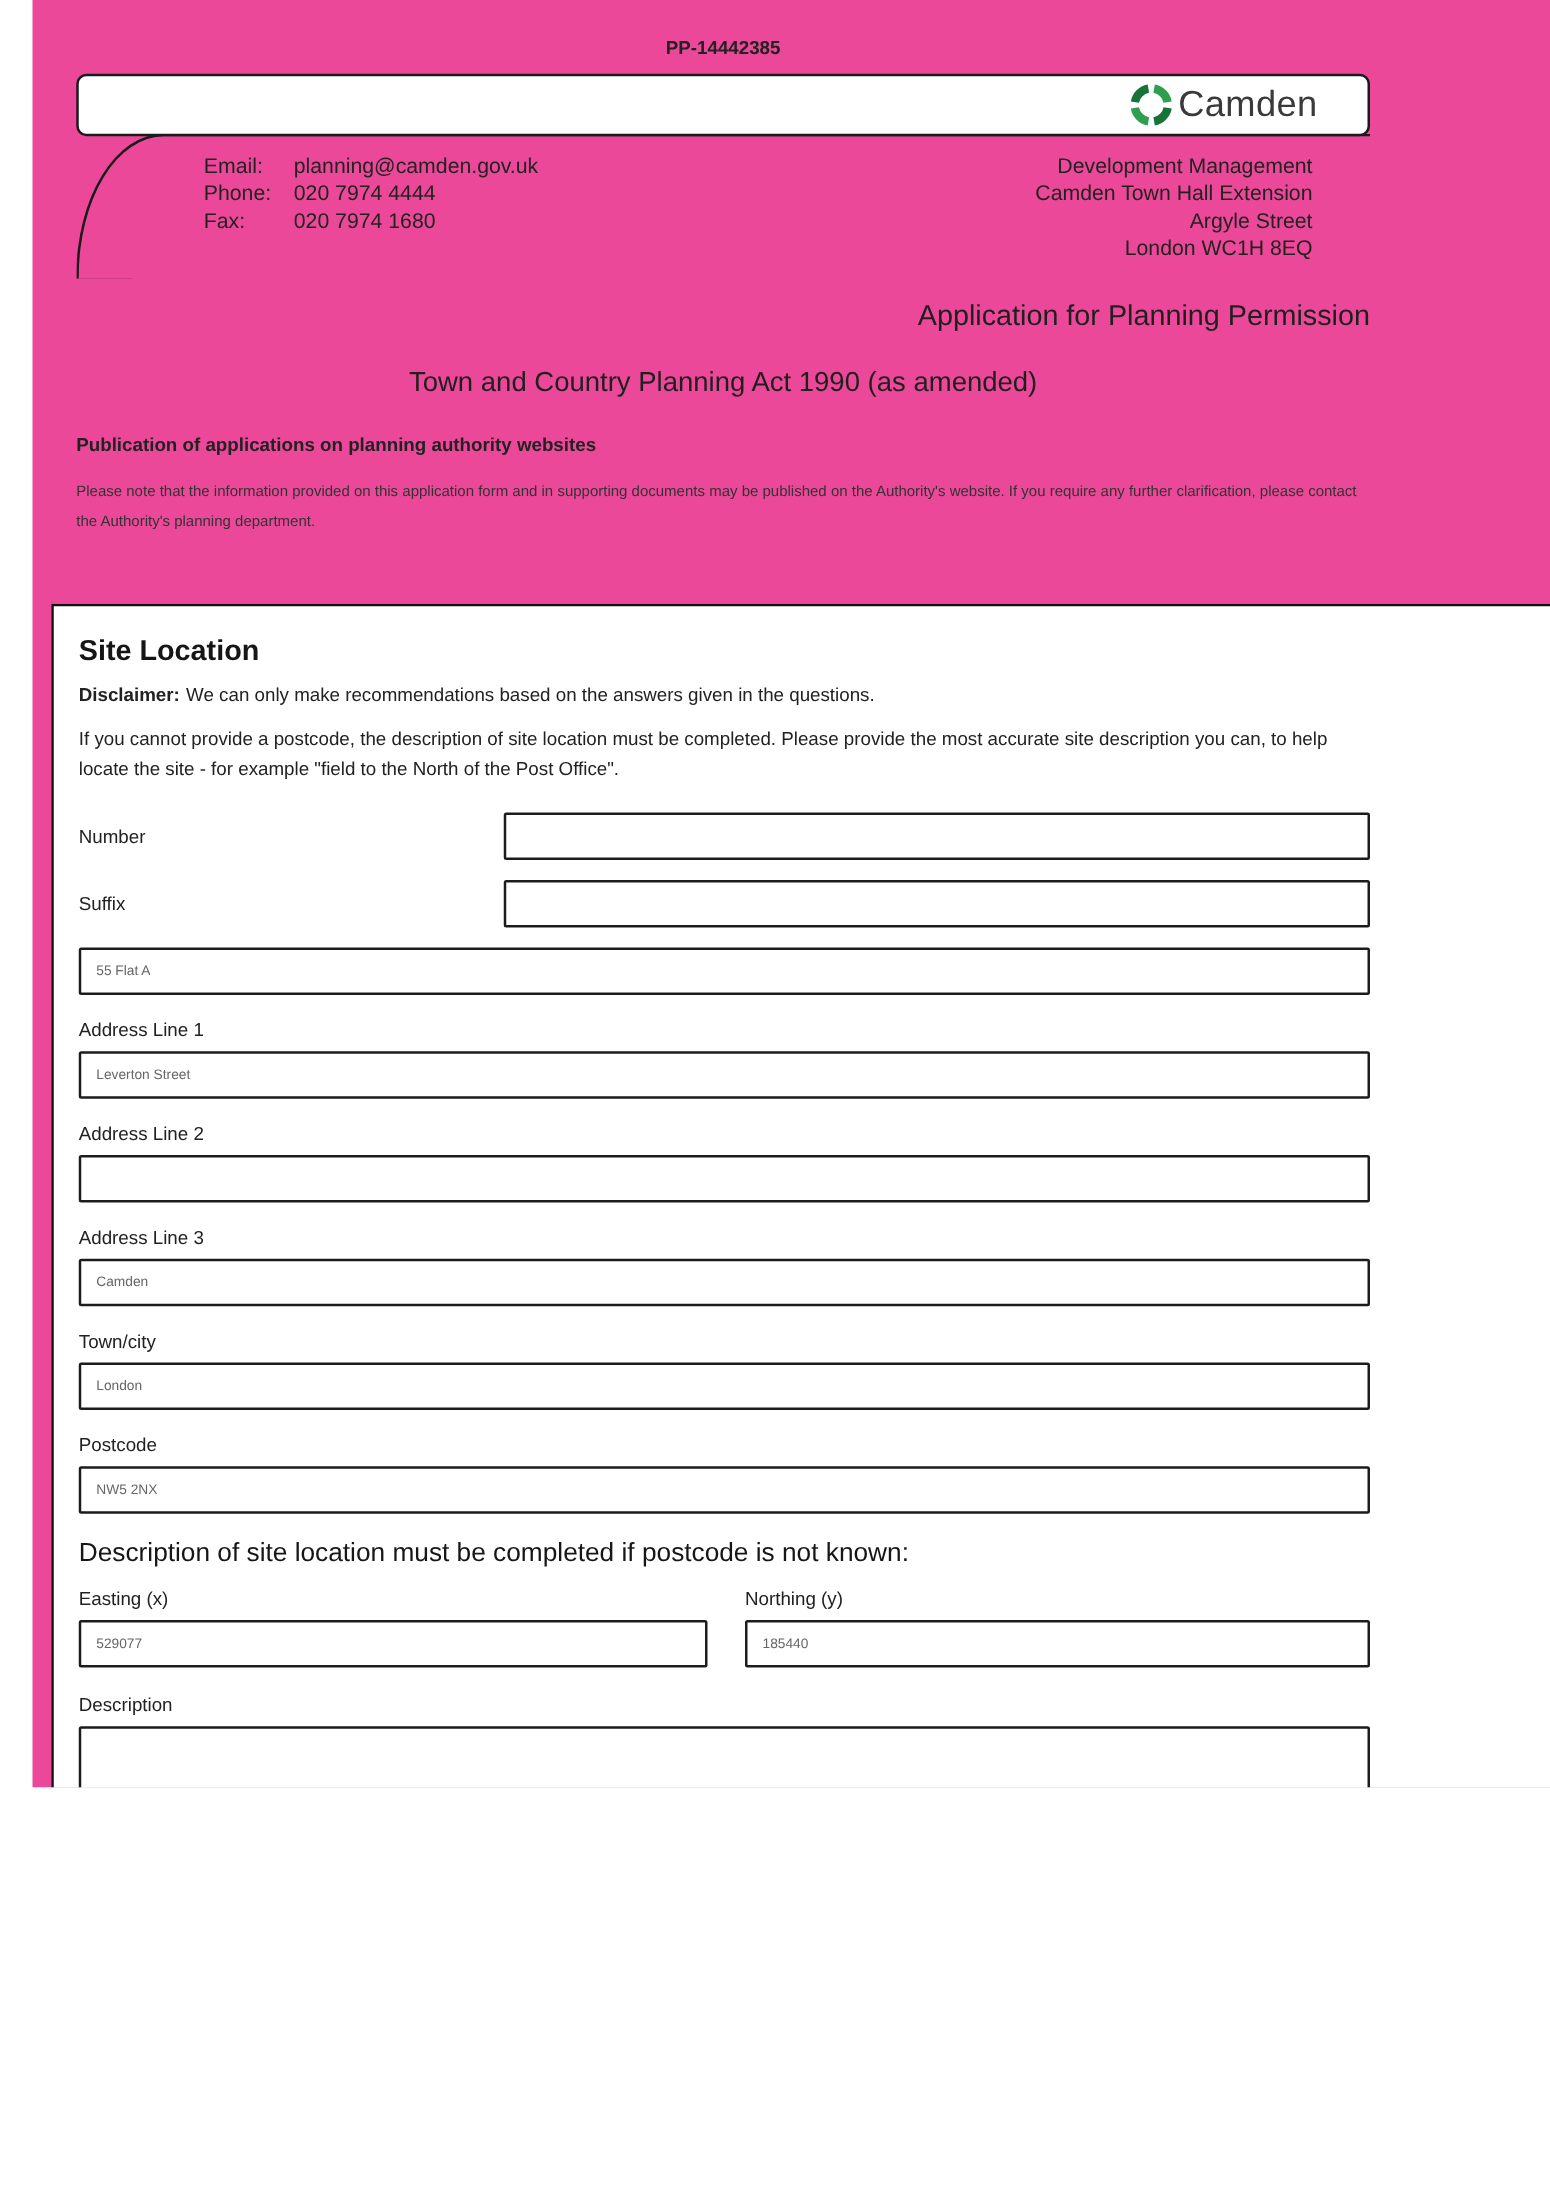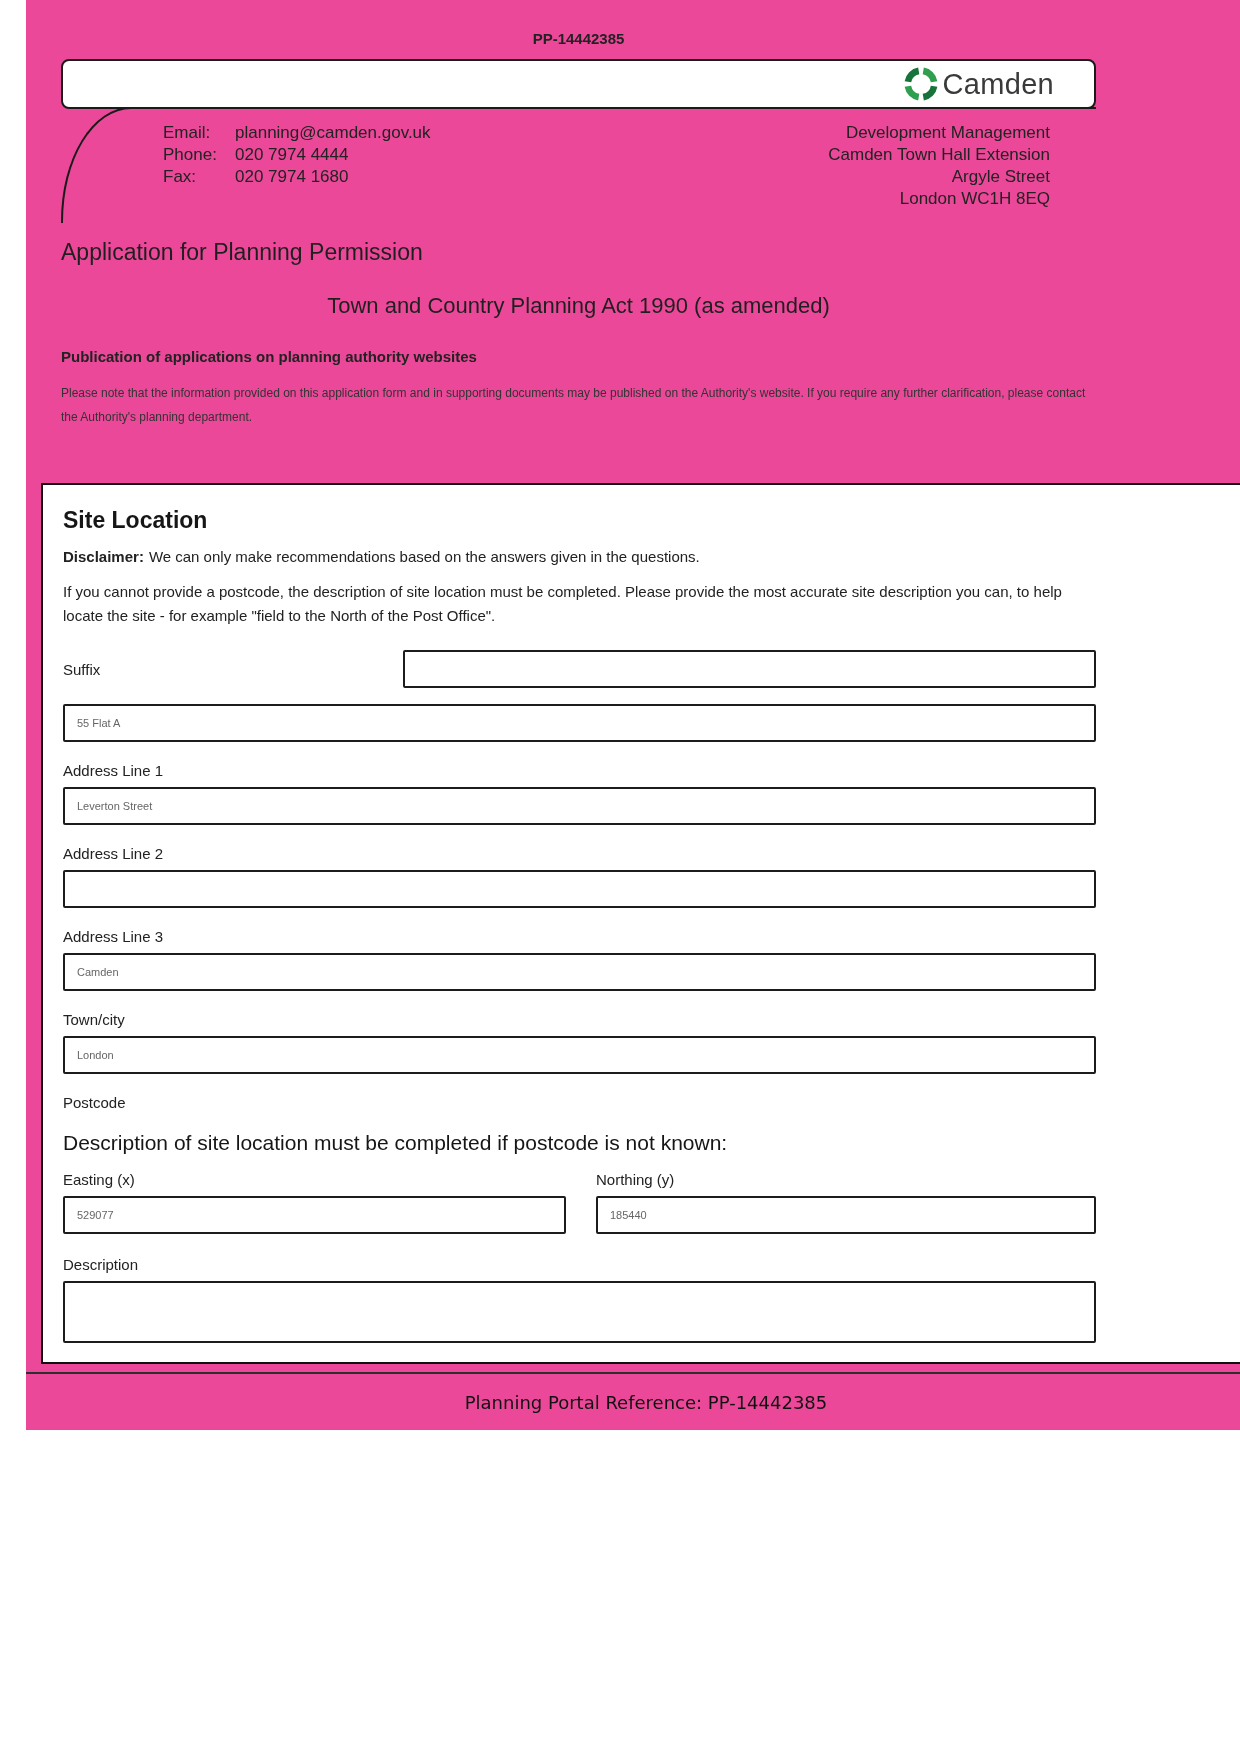--- a/index.html
+++ b/index.html
@@ -31,21 +31,21 @@
     margin-left:35px; margin-top:-2px; width:1035px; height:116px;
     border-left:2px solid #1a1a1a; border-top:2px solid #1a1a1a;
     border-top-left-radius:70px 114px;
     display:flex; justify-content:space-between;
     padding:13px 46px 0 100px;
   }
   .contact-row { font-size:17px; line-height:22px; color:#222; }
   .c-label { display:inline-block; width:72px; }
   .contact-right { text-align:right; font-size:17px; line-height:22px; color:#222; }
 
-  .title-main { margin:16px 0 0 35px; width:1035px; text-align:left; font-size:23px; color:#1f1f1f; }
+  .title-main { margin:16px 0 0 35px; width:1035px; text-align:right; font-size:23px; color:#1f1f1f; }
   .title-sub  { margin:27px 0 0 35px; width:1035px; text-align:center; font-size:22px; color:#1f1f1f; }
 
   .pub-heading { margin:29px 0 0 35px; font-size:15px; font-weight:bold; color:#222; }
   .pub-body    { margin:16px 0 0 35px; width:1035px; font-size:12px; line-height:24px; color:#333; }
 
   .main-box {
     margin:54px 0 0 15px; width:1210px;
     border:2px solid #111; padding:22px 20px 19px 20px; background:#fff;
   }
   .section-title { font-size:23px; font-weight:bold; margin-bottom:14px; color:#161616; }
@@ -132,20 +132,24 @@
 
   <div class="main-box">
     <div class="section-title">Site Location</div>
 
     <div class="disclaimer">
       <span class="dlabel">Disclaimer:</span><span>We can only make recommendations based on the answers given in the questions.</span>
     </div>
 
     <div class="instructions">If you cannot provide a postcode, the description of site location must be completed. Please provide the most accurate site description you can, to help locate the site - for example "field to the North of the Post Office".</div>
 
+    <div class="inline-row">
+      <label class="inline-label">Number</label>
+      <input class="field inline-input" type="text" value="" style="">
+    </div>
 
     <div class="inline-row">
       <label class="inline-label">Suffix</label>
       <input class="field inline-input" type="text" value="" style="">
     </div>
 
     <div class="stacked mt">
       <input class="field full-input" type="text" value="55 Flat A" style="">
     </div>
 
@@ -164,20 +168,21 @@
       <input class="field full-input" type="text" value="Camden" style="">
     </div>
 
     <div class="stacked">
       <label class="f-label">Town/city</label>
       <input class="field full-input" type="text" value="London" style="">
     </div>
 
     <div class="stacked">
       <label class="f-label">Postcode</label>
+      <input class="field full-input" type="text" value="NW5 2NX" style="">
     </div>
 
     <div class="desc-heading">Description of site location must be completed if postcode is not known:</div>
 
     <div class="coord-row">
       <div class="coord-col1">
         <label class="f-label">Easting (x)</label>
         <input class="field" type="text" value="529077" style="">
       </div>
       <div class="coord-col2">

